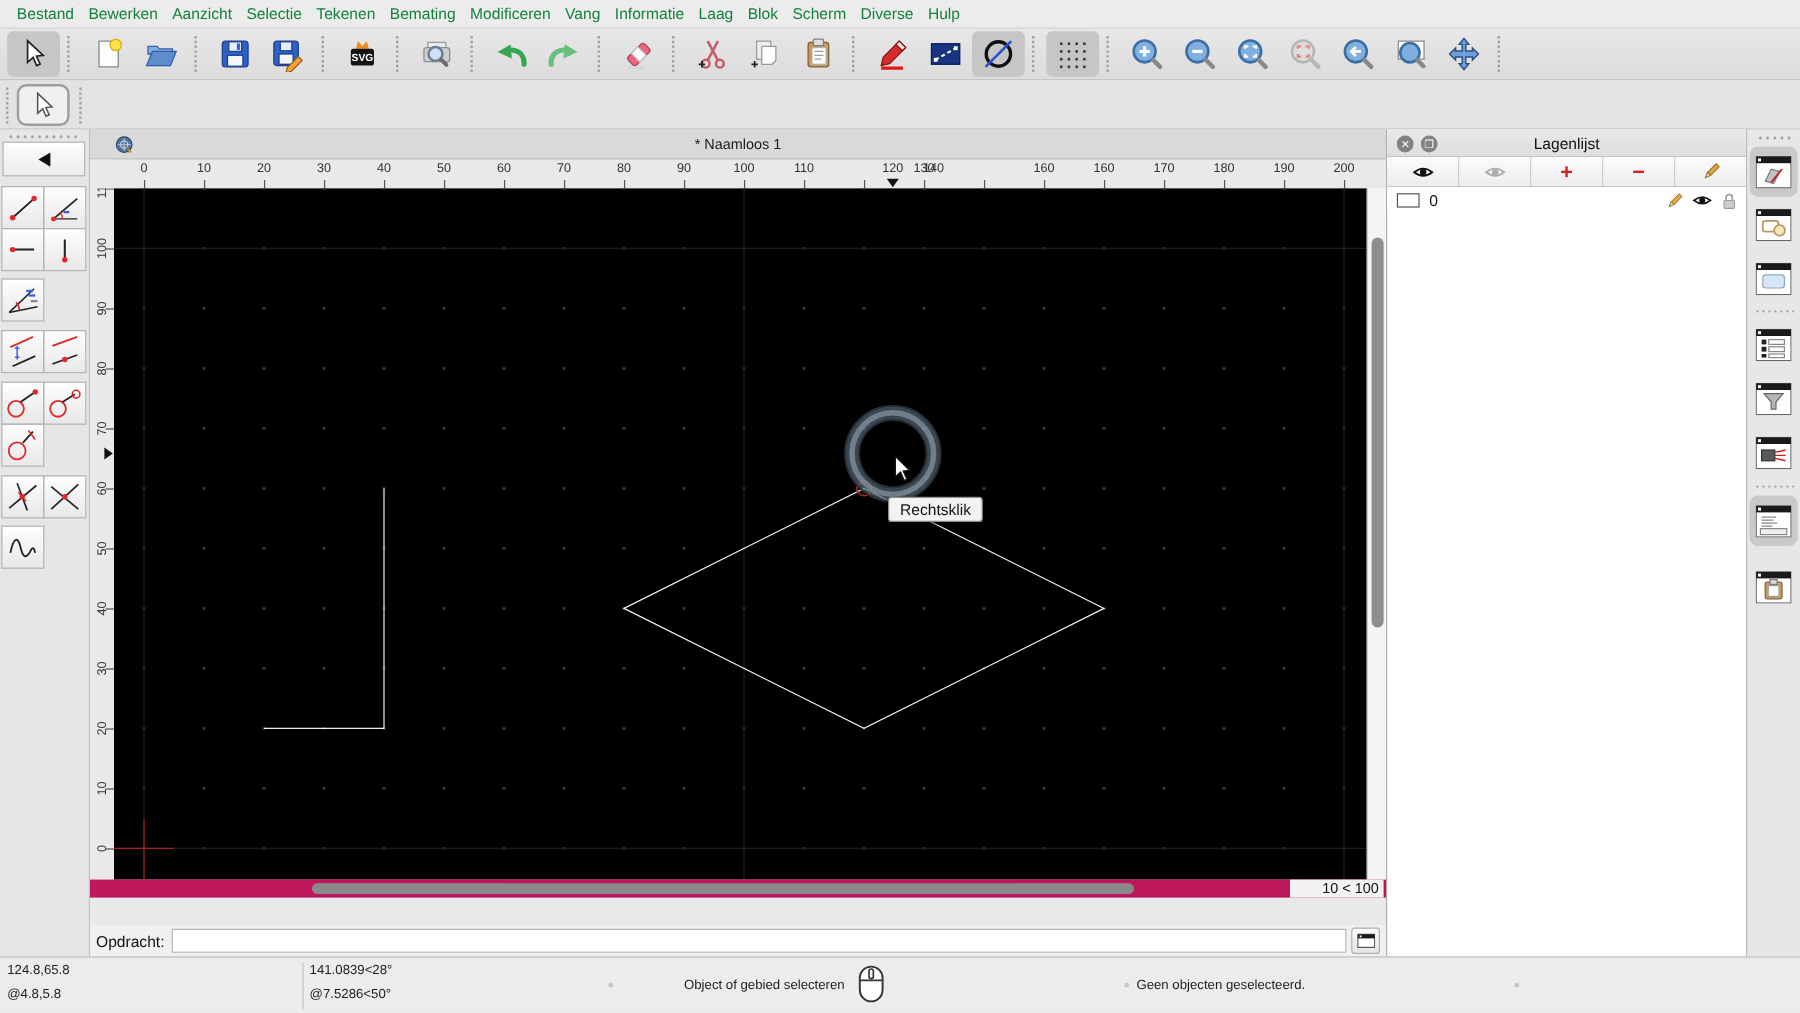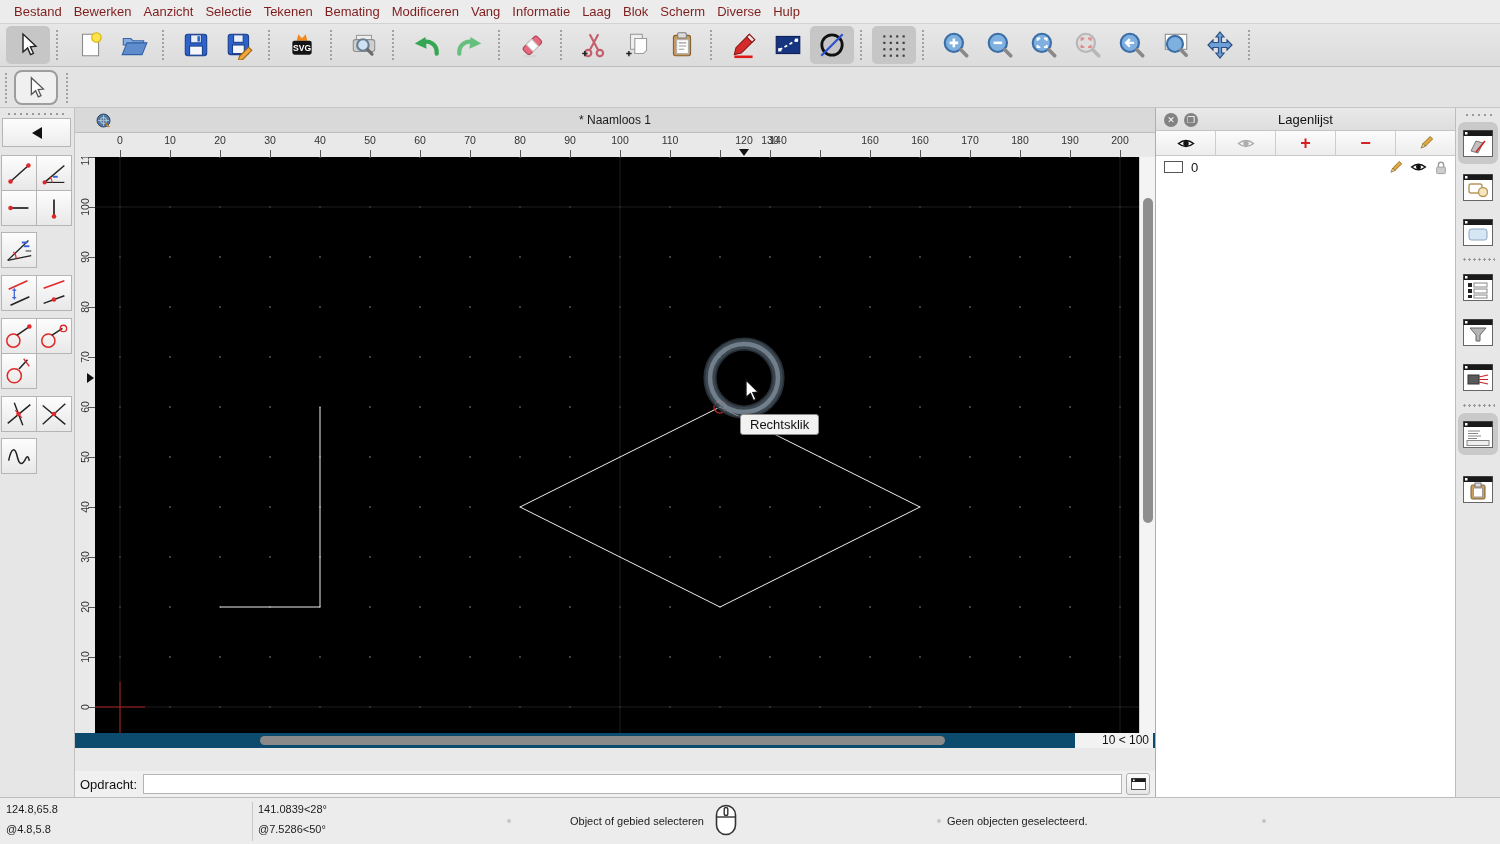--- a/index.html
+++ b/index.html
@@ -1,20 +1,20 @@
 <!DOCTYPE html>
 <html><head>
 <meta charset="utf-8">
 <style>
   *{box-sizing:border-box;margin:0;padding:0}
   html,body{width:1500px;height:844px;overflow:hidden}
   body{font-family:"Liberation Sans",sans-serif;background:#ececec;position:relative;font-size:13px;color:#111}
   
   #menubar{position:absolute;left:0;top:0;width:1500px;height:24px;background:#ececec;border-bottom:1px solid #d2d2d2;display:flex;align-items:center;padding-left:8px}
-  .menu-item{padding:0 6px;font-size:13px;color:#7f1d1d;line-height:24px;cursor:default}
+  .menu-item{padding:0 6px;font-size:13px;color:#15803d;line-height:24px;cursor:default}
   
   #toolbar{position:absolute;left:0;top:24px;width:1500px;height:43px;background:linear-gradient(#e7e7e7,#dcdcdc);border-bottom:1px solid #bdbdbd;display:flex;align-items:center;padding-left:6px}
   .tbtn{width:44px;height:38px;display:flex;align-items:center;justify-content:center;border-radius:5px;flex:none}
   .tbtn.pressed{background:#c6c6c6}
   .tsep{width:9px;height:30px;border-left:2px dotted #a2a2a2;margin:0 3px 0 6px;flex:none}
   
   #toolbar2{position:absolute;left:0;top:67px;width:1500px;height:41px;background:#e3e3e3;border-bottom:1px solid #c6c6c6}
   #reset-btn{position:absolute;left:14px;top:3px;width:44px;height:35px;border:2px solid #9d9d9d;border-radius:8px;background:#f0f0f0;display:flex;align-items:center;justify-content:center}
   .hdots{position:absolute;width:4px;height:30px;top:6px;border-left:2px dotted #a2a2a2}
   
@@ -42,21 +42,21 @@
   #vmarker{position:absolute;right:1px;width:0;height:0;border-top:5px solid transparent;border-bottom:5px solid transparent;border-left:7px solid #111}
   
   #canvas{position:absolute;left:20px;top:49px;width:1044px;height:576px;background-color:#000;
     background-image:radial-gradient(circle,#3e3e3e 1px,transparent 1.4px);background-size:50px 50px;background-position:0px 25px;overflow:hidden}
   #draw-svg{position:absolute;left:0;top:0}
   #cursor-arrow{position:absolute;pointer-events:none}
   #tooltip{position:absolute;background:#f2f2f2;border:1px solid #8d8d8d;border-radius:3px;padding:2px 9px;font-size:13px;color:#111;box-shadow:0 1px 3px rgba(0,0,0,.5);white-space:nowrap}
   
   #vscroll{position:absolute;left:1064px;top:49px;width:16px;height:576px;background:#f4f4f4;border-left:1px solid #cfcfcf}
   #vthumb{position:absolute;left:3px;width:10px;border-radius:5px;background:#8e8e8e}
-  #hscrollrow{position:absolute;left:0;top:625px;width:1080px;height:15px;background:#0c4a6e}
+  #hscrollrow{position:absolute;left:0;top:625px;width:1080px;height:15px;background:#be185d}
   #hthumb{position:absolute;top:3px;height:9px;border-radius:5px;background:#8a8a8a}
   #grid-status{position:absolute;right:2px;top:0;width:78px;height:15px;background:#f2f2f2;font-size:12px;color:#111;text-align:right;padding-right:4px;line-height:15px}
   
   #cmdhist{position:absolute;left:0;top:640px;width:1080px;height:23px;background:#fff;border-top:1px solid #c6c6c6;border-bottom:1px solid #d8d8d8}
   #cmdhist .txt{position:absolute;left:6px;top:3px;font-size:13px;color:#0000cc}
   #cmdhist .lbl{font-style:italic}
   #histscroll{position:absolute;right:1px;top:1px;width:12px;height:21px;background:#f2f2f2}
   #histthumb{position:absolute;left:2px;top:1px;width:8px;height:17px;border-radius:4px;background:#8e8e8e}
   #cmdrow{position:absolute;left:0;top:663px;width:1080px;height:26px;background:#f0f0f0;display:flex;align-items:center}
   #prompt-label{font-size:13px;color:#111;margin-left:5px}

